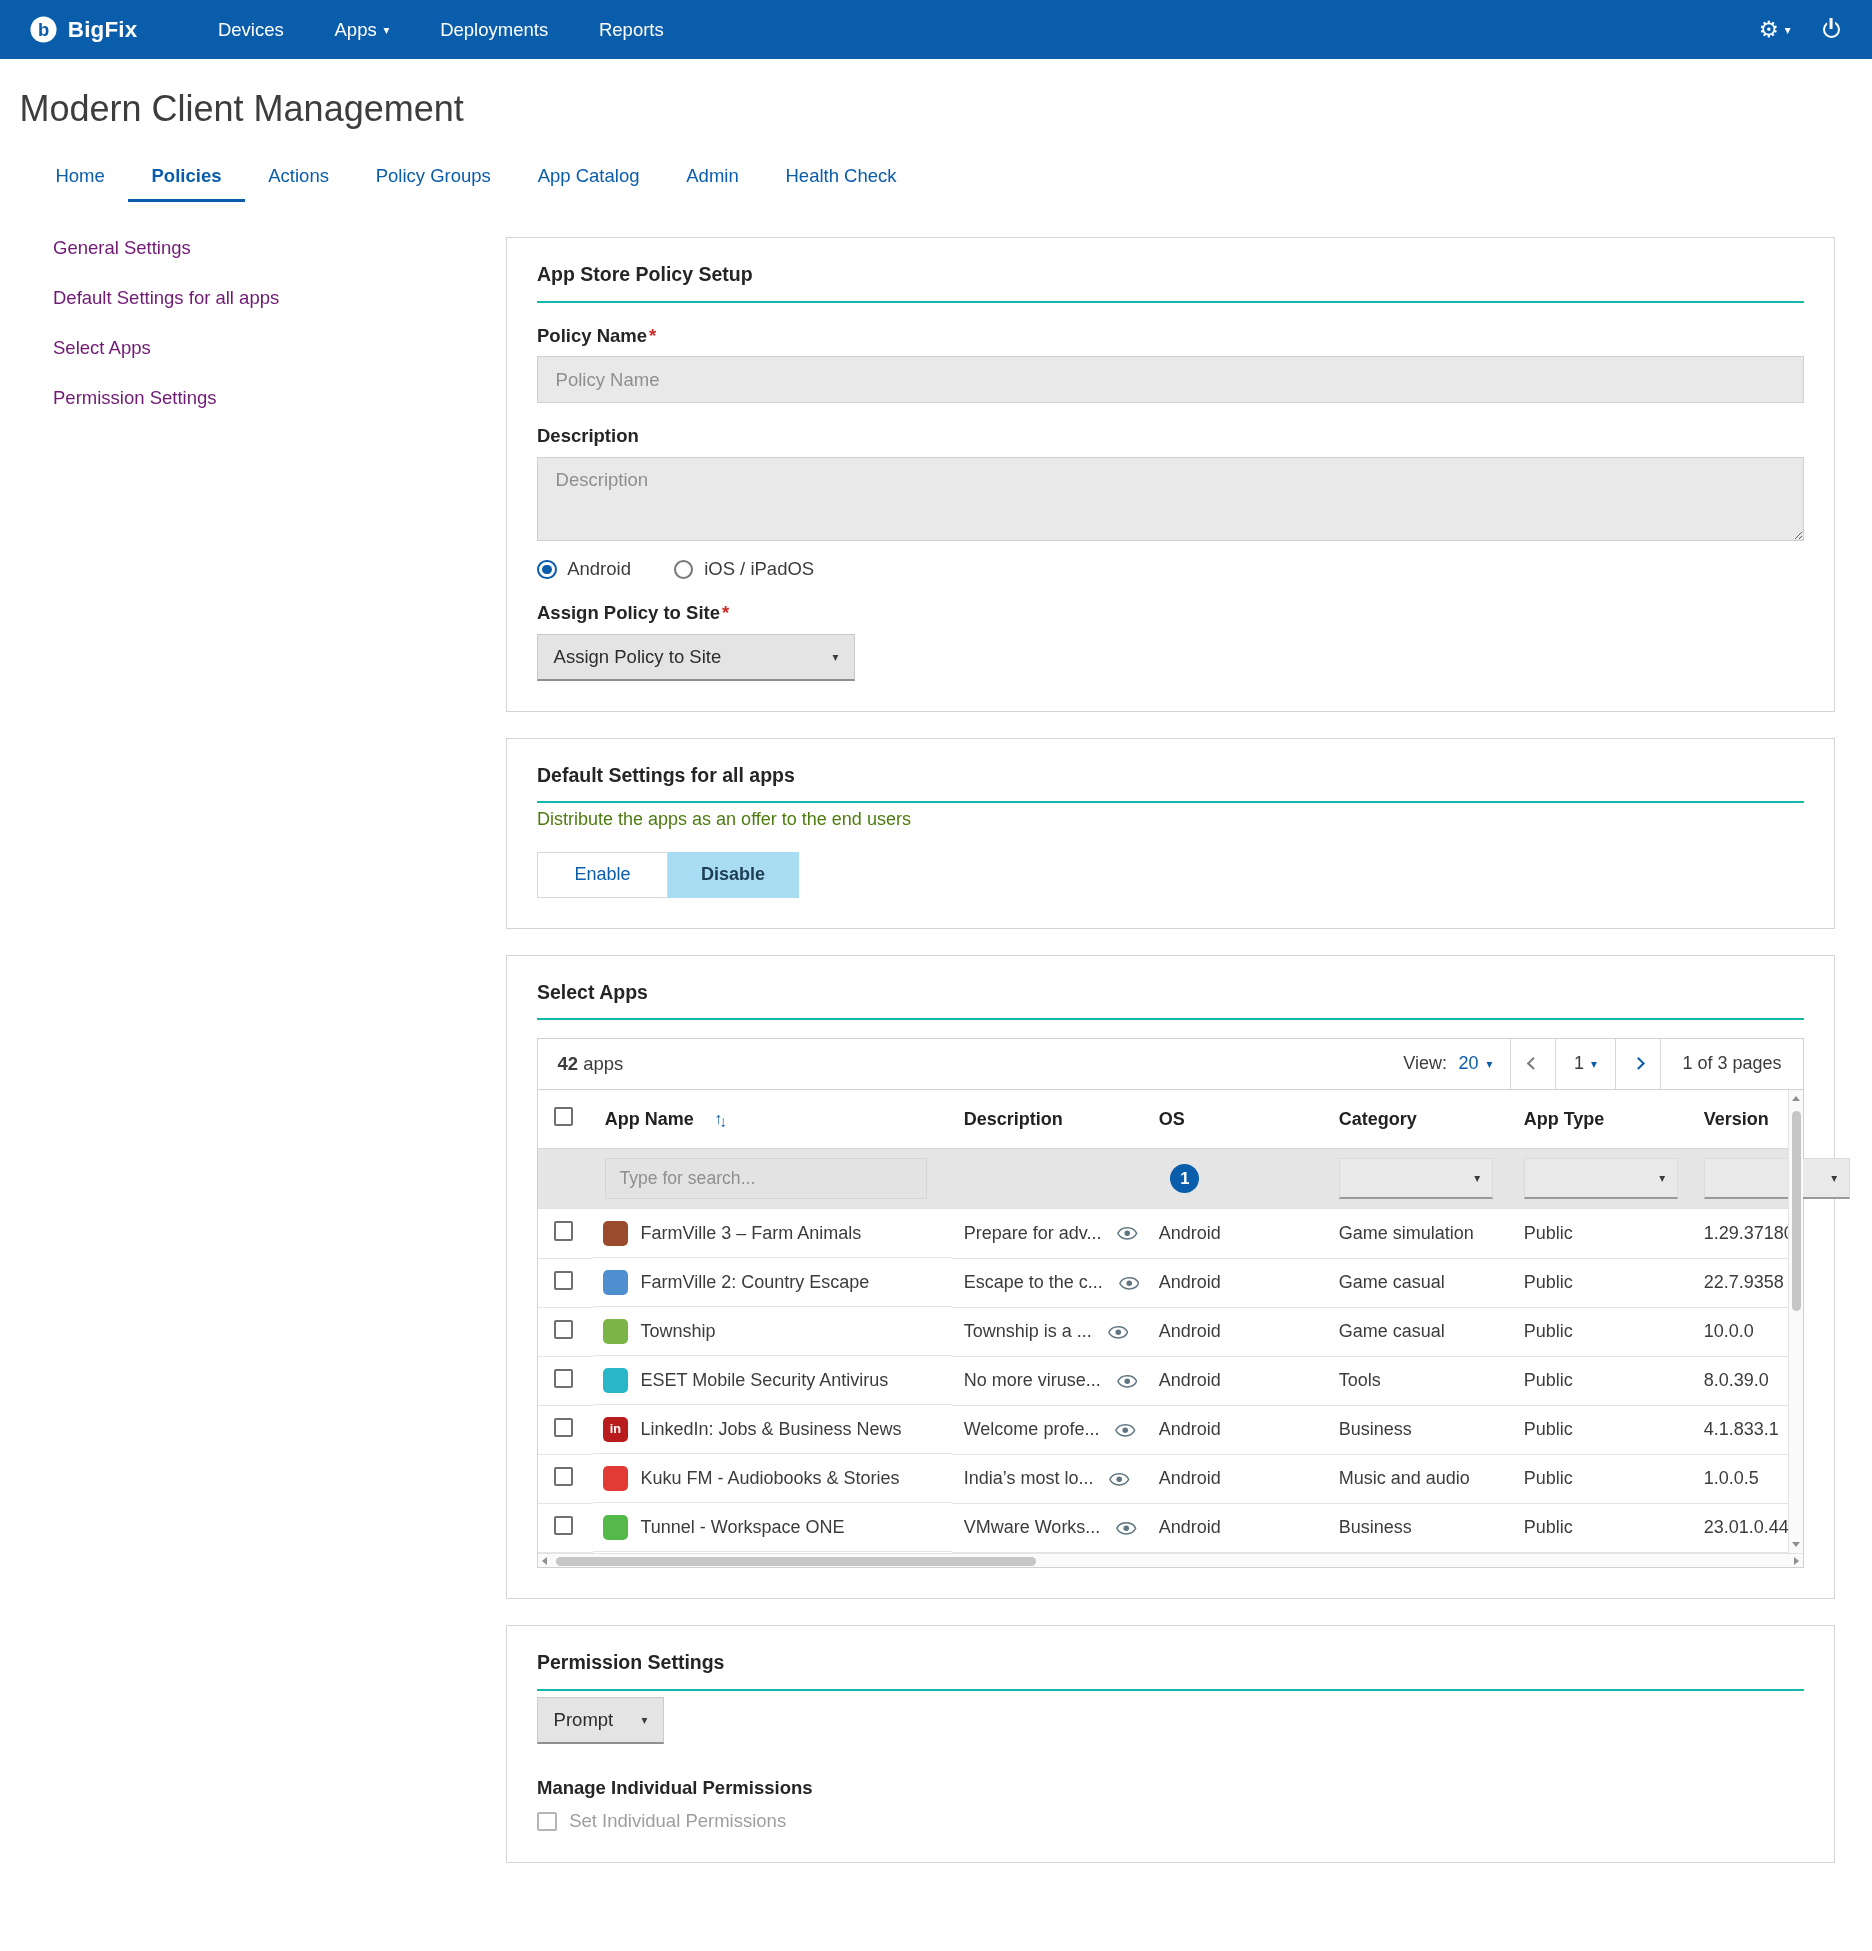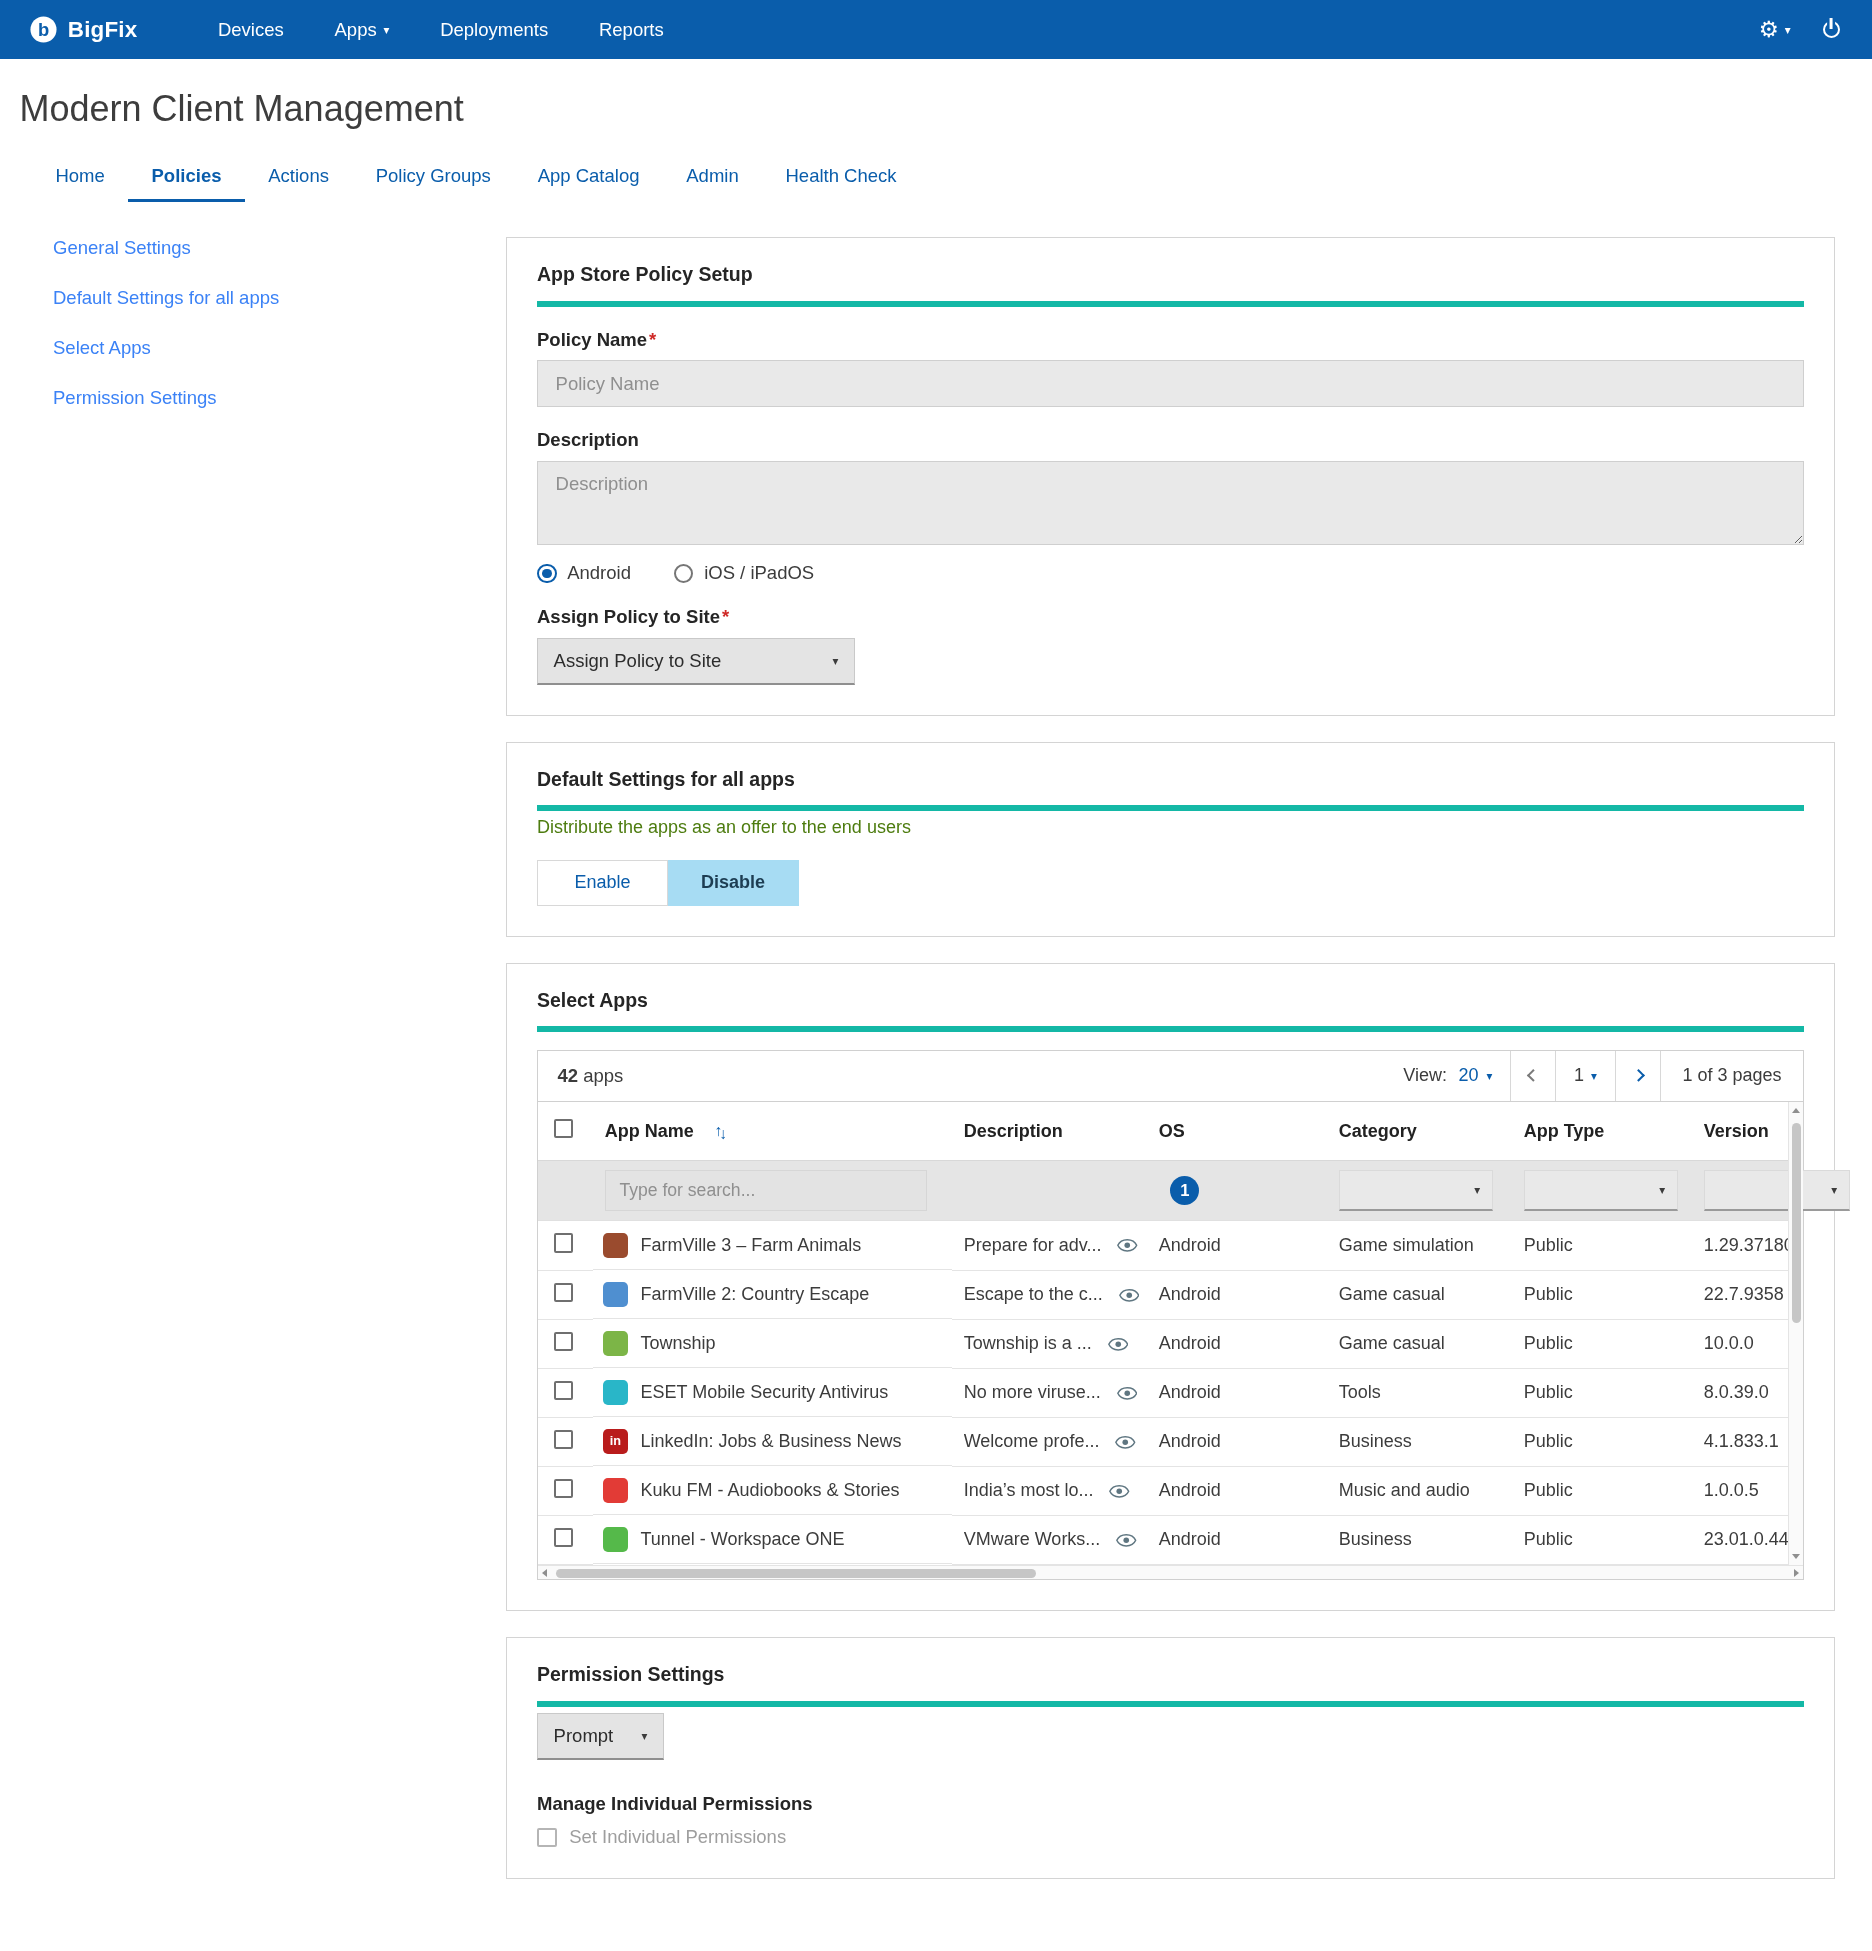--- a/index.html
+++ b/index.html
@@ -40,28 +40,28 @@
   .tabs { display:flex; margin:25px 0 0 32px; }
   .tab {
     padding:9.8px 23.4px 12.7px; font-size:18.5px; color:#0a5dab; cursor:pointer;
     border-bottom:3.9px solid transparent;
   }
   .tab.active { font-weight:bold; border-bottom-color:#0a5dab; }
 
   
   .content-row { display:flex; margin-top:35px; }
   .sidebar { width:506px; flex:0 0 506px; padding-left:53px; }
-  .sidebar-item { font-size:18.5px; color:#3b82f6; margin-bottom:28px; cursor:pointer; }
+  .sidebar-item { font-size:18.5px; color:#701a75; margin-bottom:28px; cursor:pointer; }
   .main { flex:1; margin-right:37px; padding-bottom:7.8px; }
 
   
   .panel { border:1px solid #d4d4d4; background:#fff; padding:25px 30px 30px; margin-bottom:26px; }
   .panel-title {
     font-size:19.5px; font-weight:bold; color:#252525;
-    padding-bottom:14.6px; border-bottom:6px solid #14b8a6; margin-bottom:5.9px;
+    padding-bottom:14.6px; border-bottom:2px solid #14b8a6; margin-bottom:5.9px;
   }
   .field-label { font-size:18.5px; font-weight:bold; color:#252525; margin:21.5px 0 9.8px; }
   .req { color:#cf2a27; margin-left:2px; }
   .text-input {
     width:100%; height:47px; background:#e9e9e9; border:1px solid #cfcfcf;
     padding:0 17.6px; font-size:18.5px; color:#3c3c3c;
   }
   .text-input::placeholder, .textarea::placeholder, .search-input::placeholder { color:#8f8f8f; }
   .textarea {
     width:100%; height:84px; background:#e9e9e9; border:1px solid #cfcfcf;

